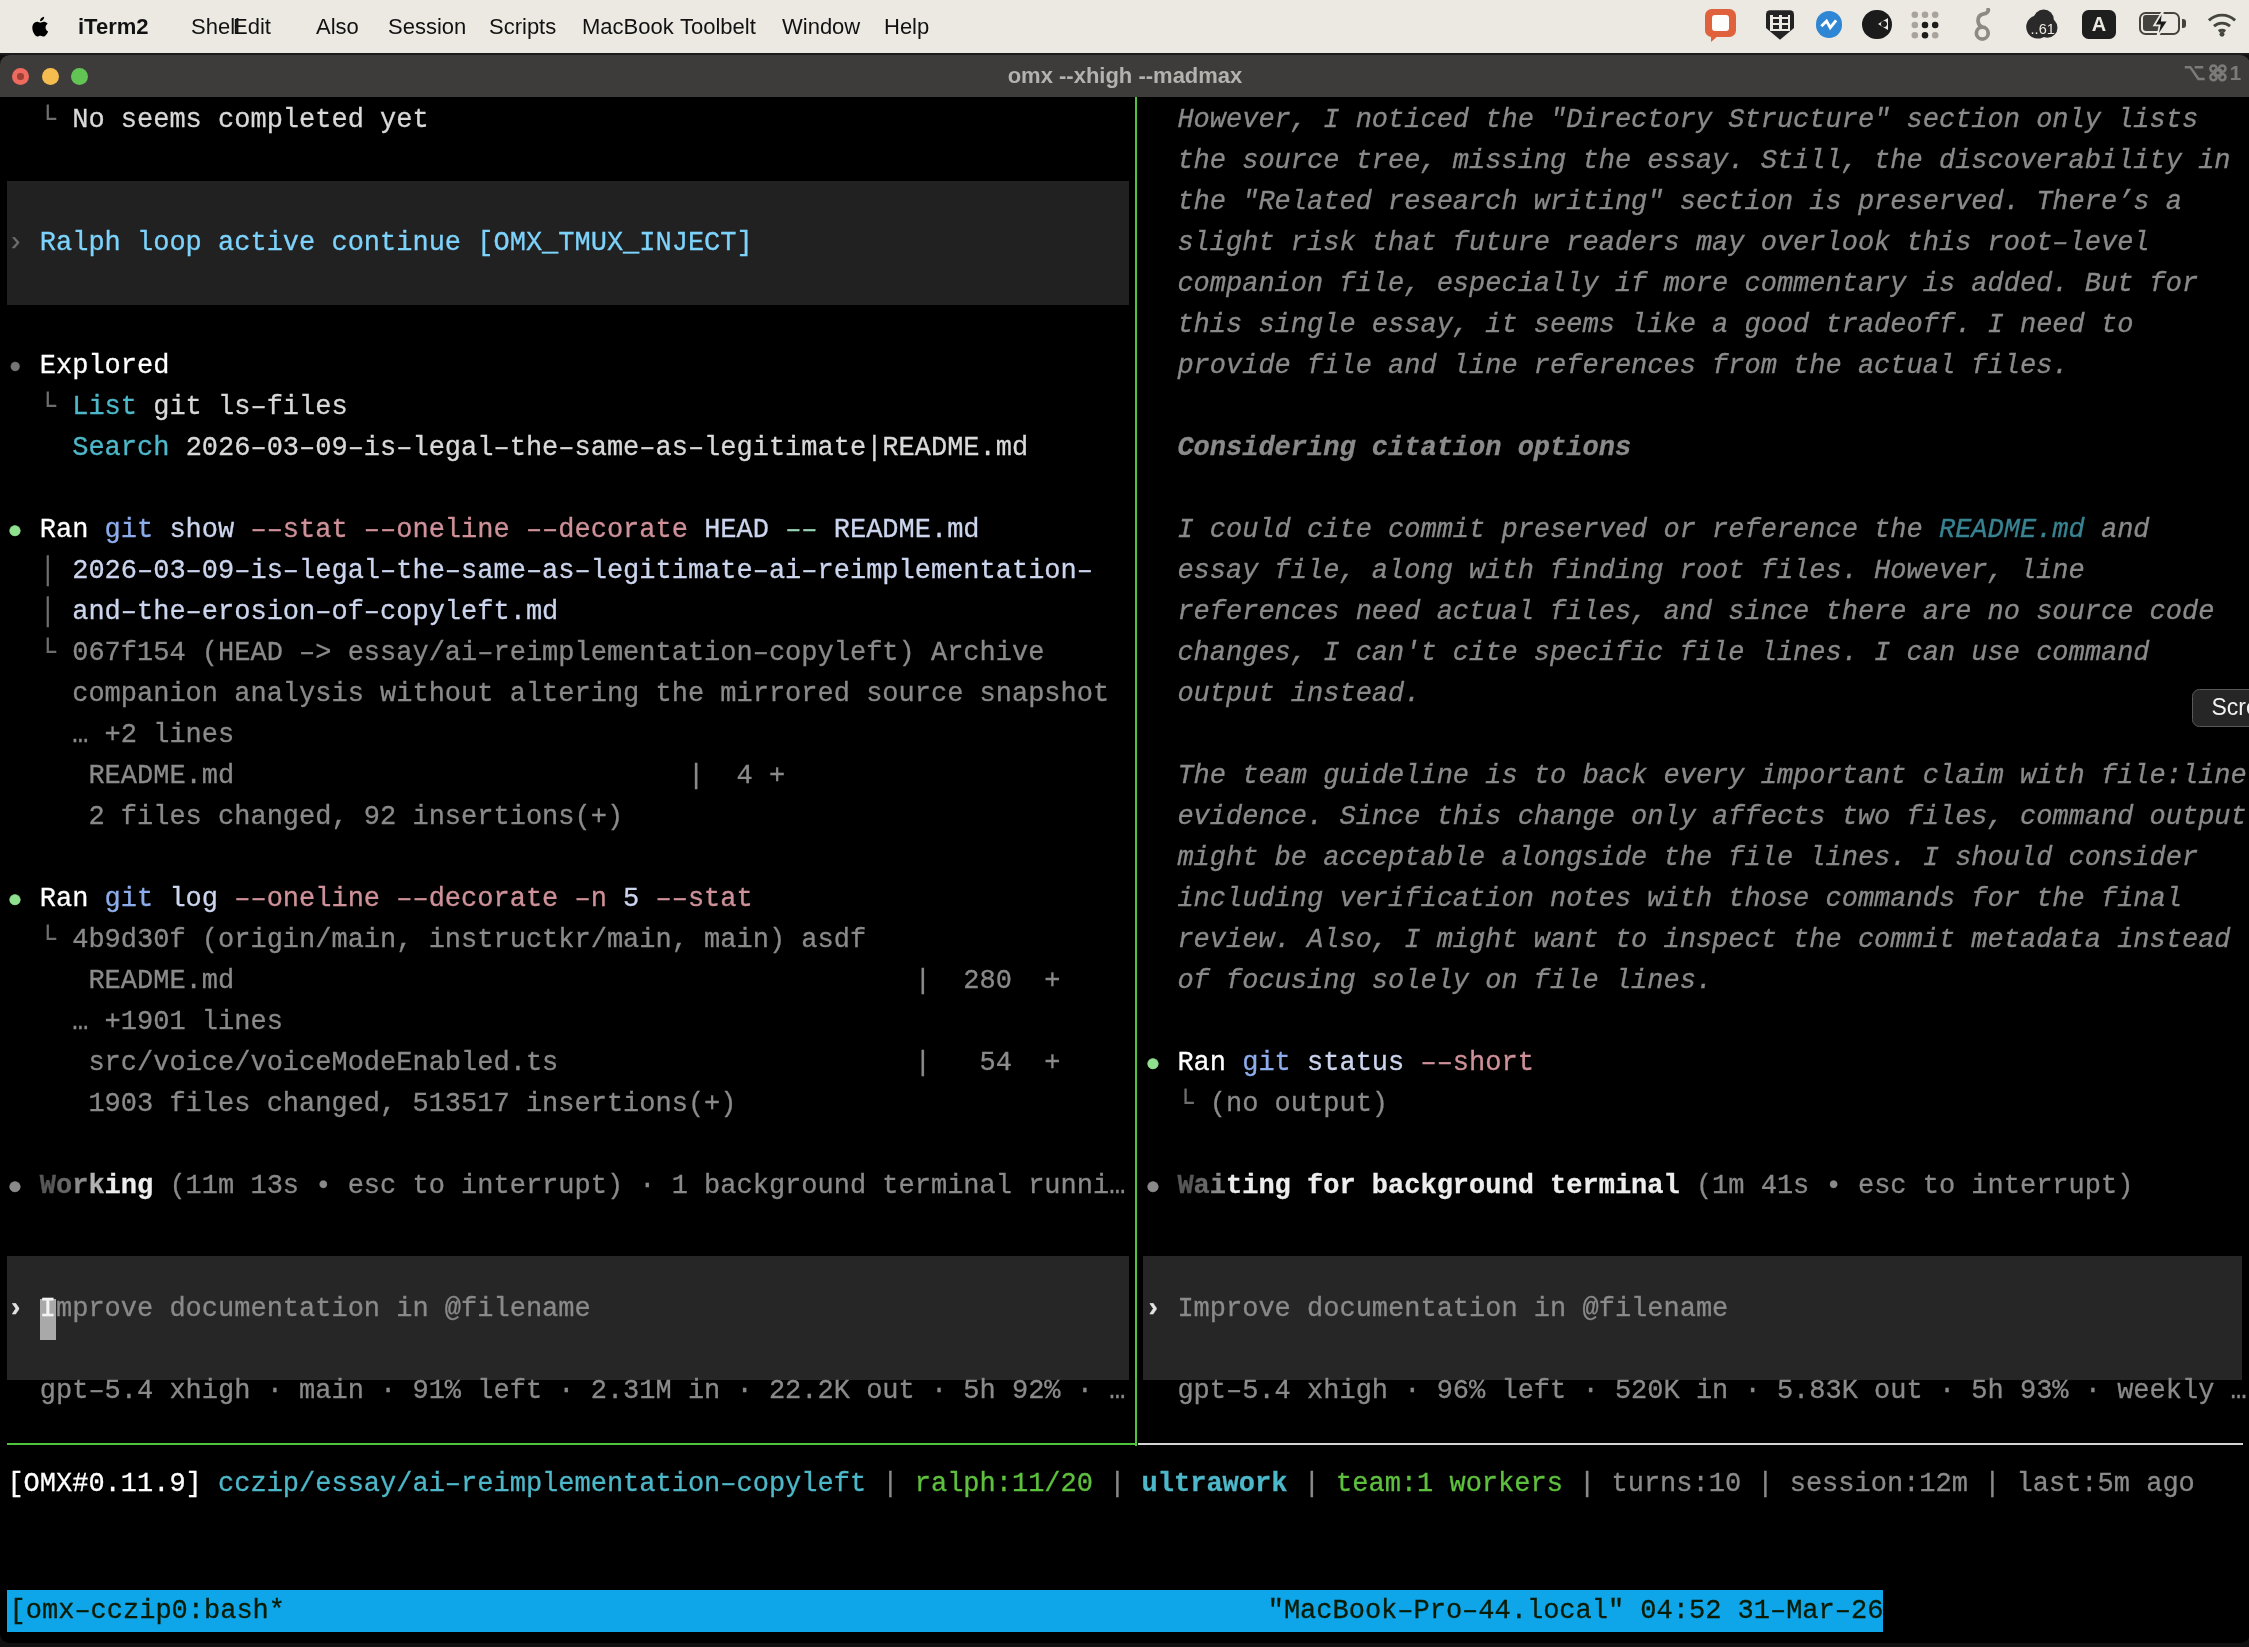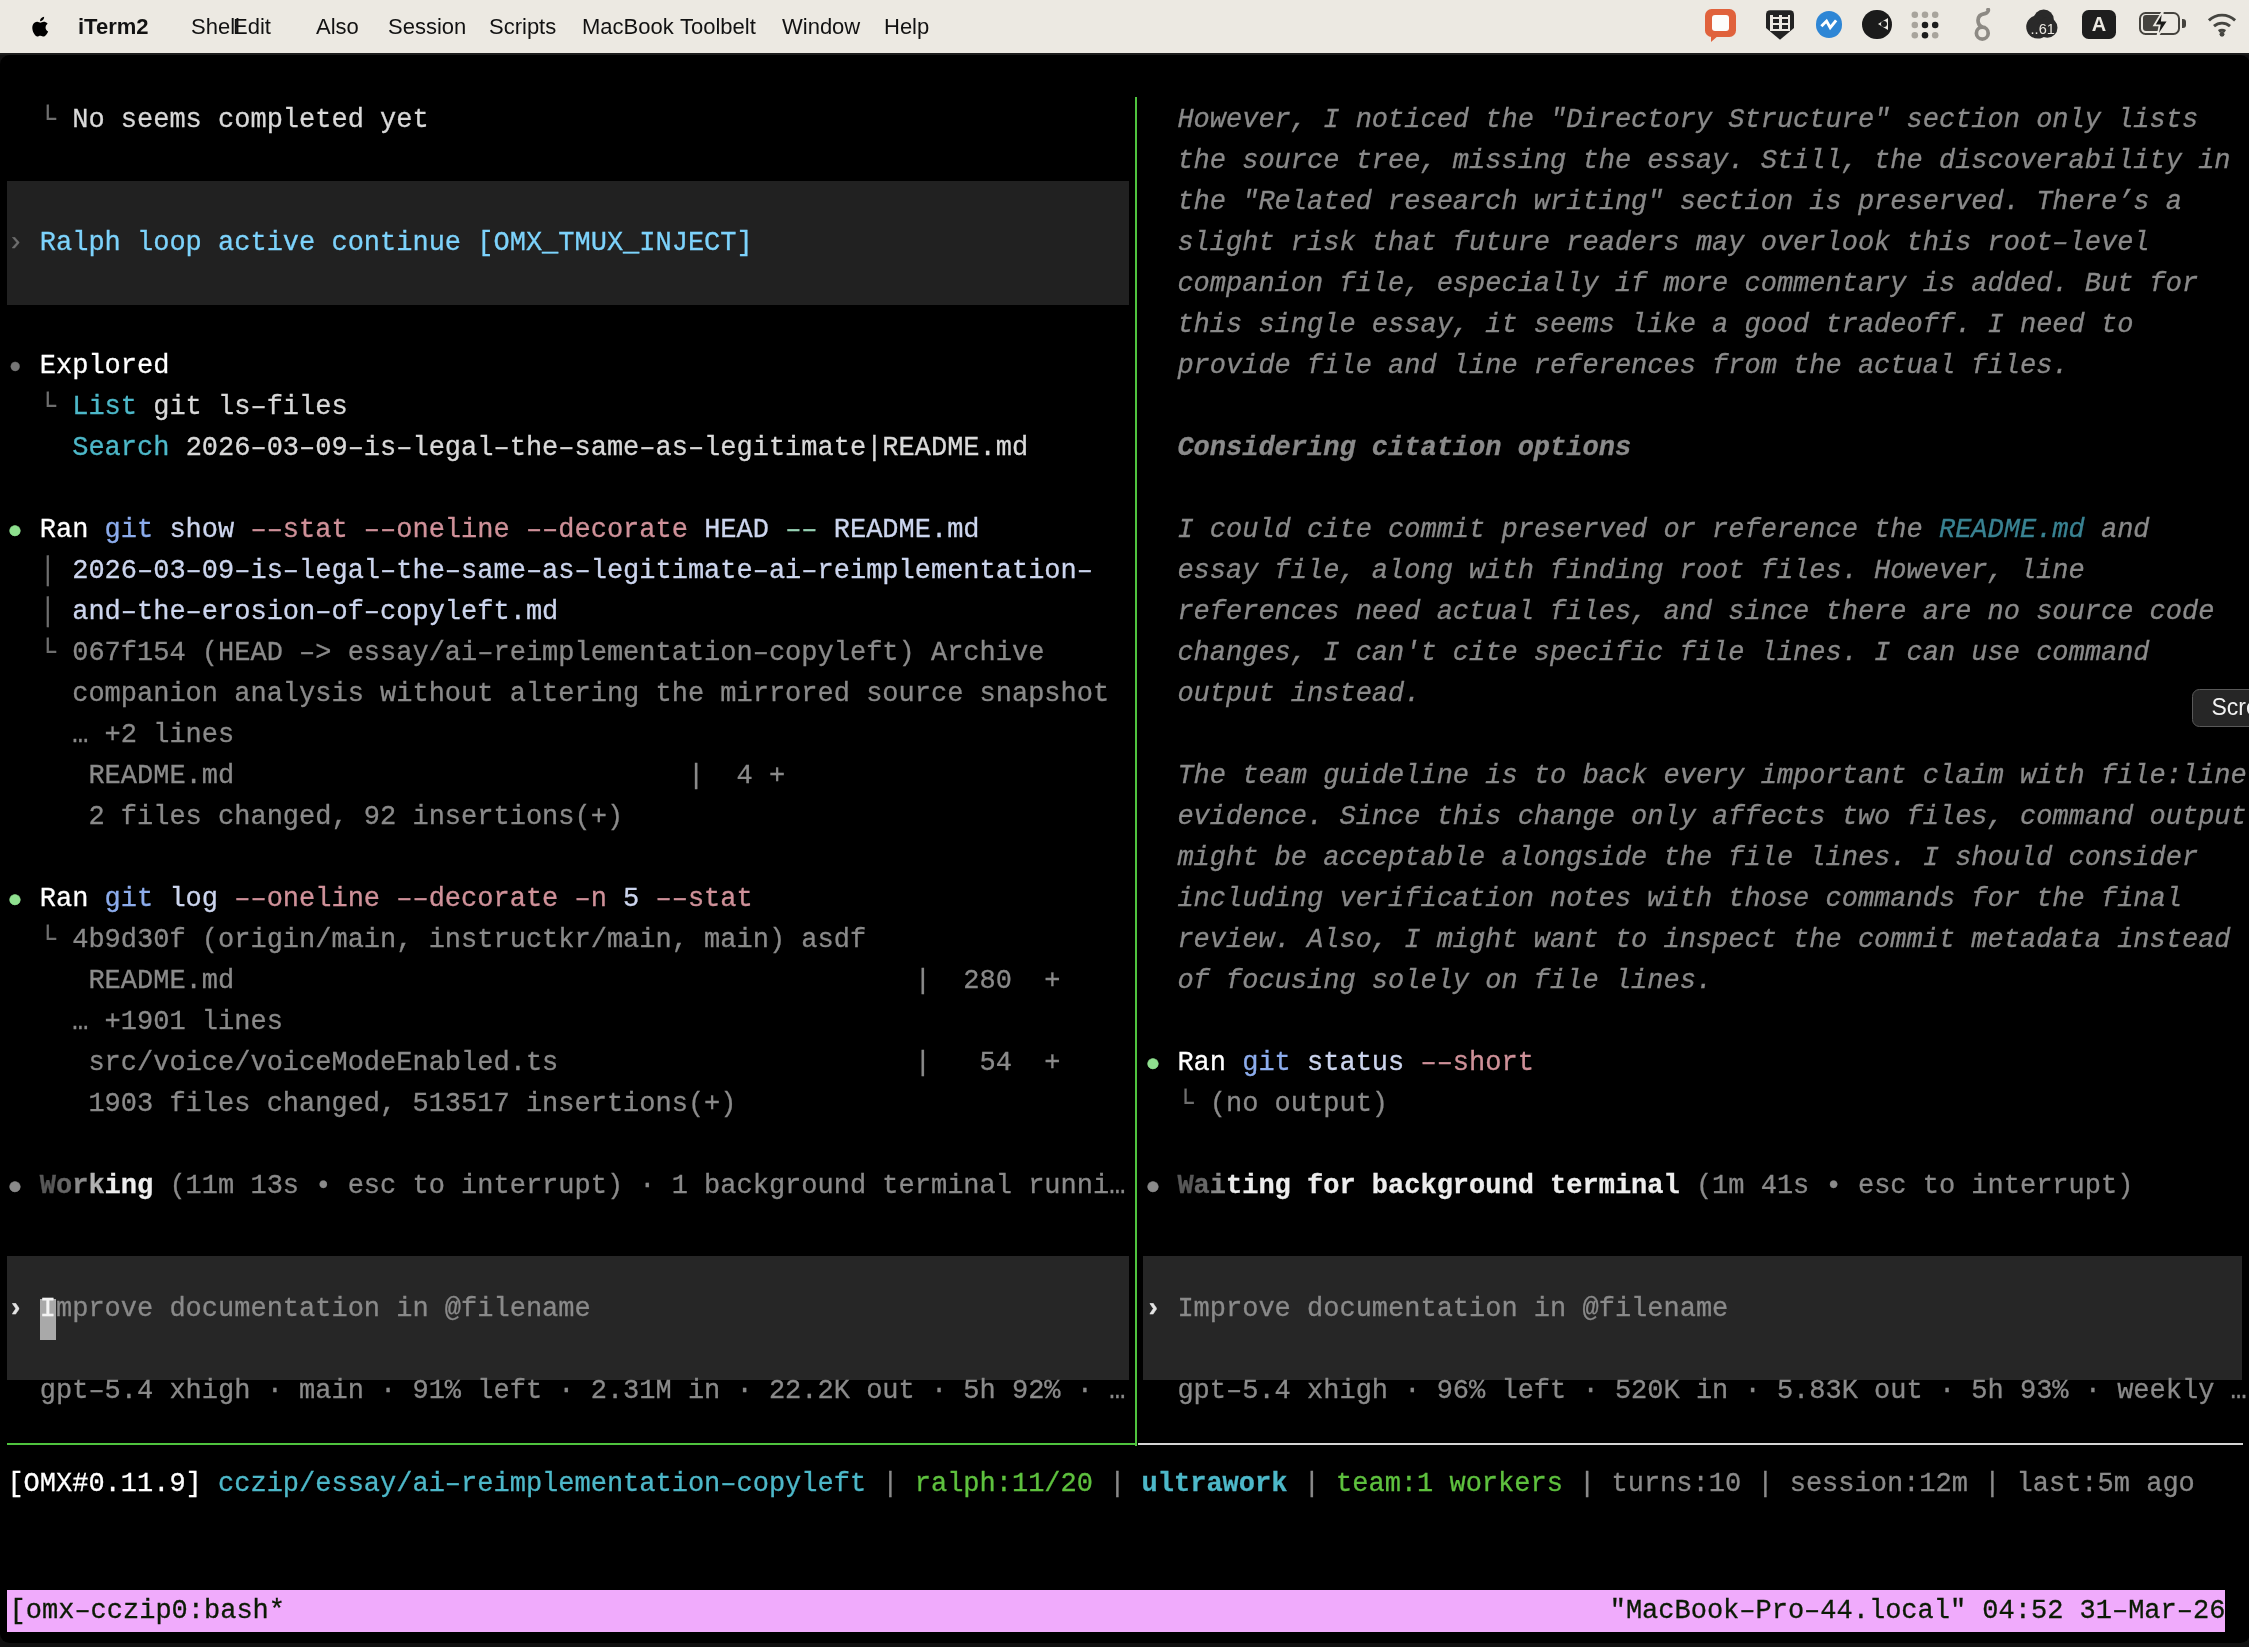--- a/index.html
+++ b/index.html
@@ -122,20 +122,38 @@
    <path d="M4 14 A 26 26 0 0 1 40 14"></path>
    <path d="M11 22 A 16.5 16.5 0 0 1 33 22"></path>
    <path d="M17.5 29 A 8.5 8.5 0 0 1 26.5 29"></path>
   </g>
   <circle cx="22" cy="33" r="3.4" fill="#454540"></circle>
  </svg>
 </div>
 </div>
 <div style="position:absolute;left:0;top:53px;width:2250px;height:2.2px;background:#1c1c1c"></div>
 <div class="win">
+  <div class="tbar">
+    <div class="lt" style="left:12px;background:#ee6a5e"></div>
+    <div style="position:absolute;left:17.3px;top:18px;width:6.6px;height:6.6px;border-radius:50%;background:#9c4034"></div>
+    <div class="lt" style="left:42px;background:#f5bd4f"></div>
+    <div class="lt" style="left:71px;background:#61c455"></div>
+    <div class="title">omx --xhigh --madmax</div>
+    <svg width="59" height="42" viewBox="0 0 80 57" style="position:absolute;right:7.4px;top:0">
+<g stroke="#7c7b7a" stroke-width="3.4" fill="none">
+<path d="M1 16.5 h7.5 l11 16 h8.5 M14.5 16.5 h11.5"></path>
+<circle cx="40" cy="18.4" r="4.3"></circle>
+          <circle cx="52" cy="18.4" r="4.3"></circle>
+          <circle cx="40" cy="30" r="4.3"></circle>
+          <circle cx="52" cy="30" r="4.3"></circle>
+<rect x="42.3" y="20.8" width="7.4" height="7"></rect>
+</g>
+<text x="62" y="33.5" font-size="28" font-weight="bold" fill="#7c7b7a" font-family="Liberation Sans">1</text>
+      </svg>
+  </div>
   <div class="box" style="left:7.4px;top:126px;width:1122px;height:124px;background:#212121"></div>
   <div class="box" style="left:7.4px;top:1201px;width:1122px;height:124px"></div>
   <div style="position:absolute;left:40px;top:1244px;width:16px;height:41px;background:#a9a9a9"></div>
   <div class="box" style="left:1143px;top:1201px;width:1099px;height:124px"></div>
   <pre style="left:7.4px;top:45px">  <span class="gd">└</span> <span class="w">No seems completed yet</span>
 
 
 <span class="gd">›</span> <span class="ral">Ralph loop active continue [OMX_TMUX_INJECT]</span>
 
 
@@ -195,17 +213,17 @@
 
 
 <span class="pr">›</span> <span class="g">Improve documentation in @filename</span>
 
   <span class="g">gpt–5.4 xhigh · 96% left · 520K in · 5.83K out · 5h 93% · weekly …</span></pre>
   <pre style="left:7.4px;top:1409px"><span class="wb">[OMX#0.11.9]</span> <span class="cyn">cczip/essay/ai–reimplementation–copyleft</span> <span class="g">|</span> <span class="lime">ralph:11/20</span> <span class="g">|</span> <span class="cynb">ultrawork</span> <span class="g">|</span> <span class="lime">team:1 workers</span> <span class="g">|</span> <span class="g">turns:10</span> <span class="g">|</span> <span class="g">session:12m</span> <span class="g">|</span> <span class="g">last:5m ago</span></pre>
   <div style="position:absolute;left:1135px;top:42px;width:2.2px;height:1349px;background:#4fc33e"></div>
   <div style="position:absolute;left:7.4px;top:1388px;width:1128px;height:2.2px;background:#4fc33e"></div>
   <div style="position:absolute;left:1138px;top:1388px;width:1105px;height:2.2px;background:#d4d4d4"></div>
   <div style="position:absolute;left:2192px;top:634px;width:70px;height:38px;background:#262626;border:1.5px solid #595959;border-radius:7.4px;color:#f2f2f2;font-size:23px;line-height:35px;padding-left:18.5px">Scre</div>
-  <div style="position:absolute;left:7.4px;top:1535px;width:2218px;height:42px;background:#f0abfc">
+  <div style="position:absolute;left:7.4px;top:1535px;width:1876px;height:42px;background:#0ea5e9">
     <pre style="left:2.2px;top:0;color:#0b1b04;line-height:42px;position:absolute">[omx–cczip0:bash*</pre>
     <pre style="right:0px;top:0;color:#0b1b04;line-height:42px;position:absolute">"MacBook–Pro–44.local" 04:52 31–Mar–26</pre>
   </div>
 </div>
 
 </body></html>

